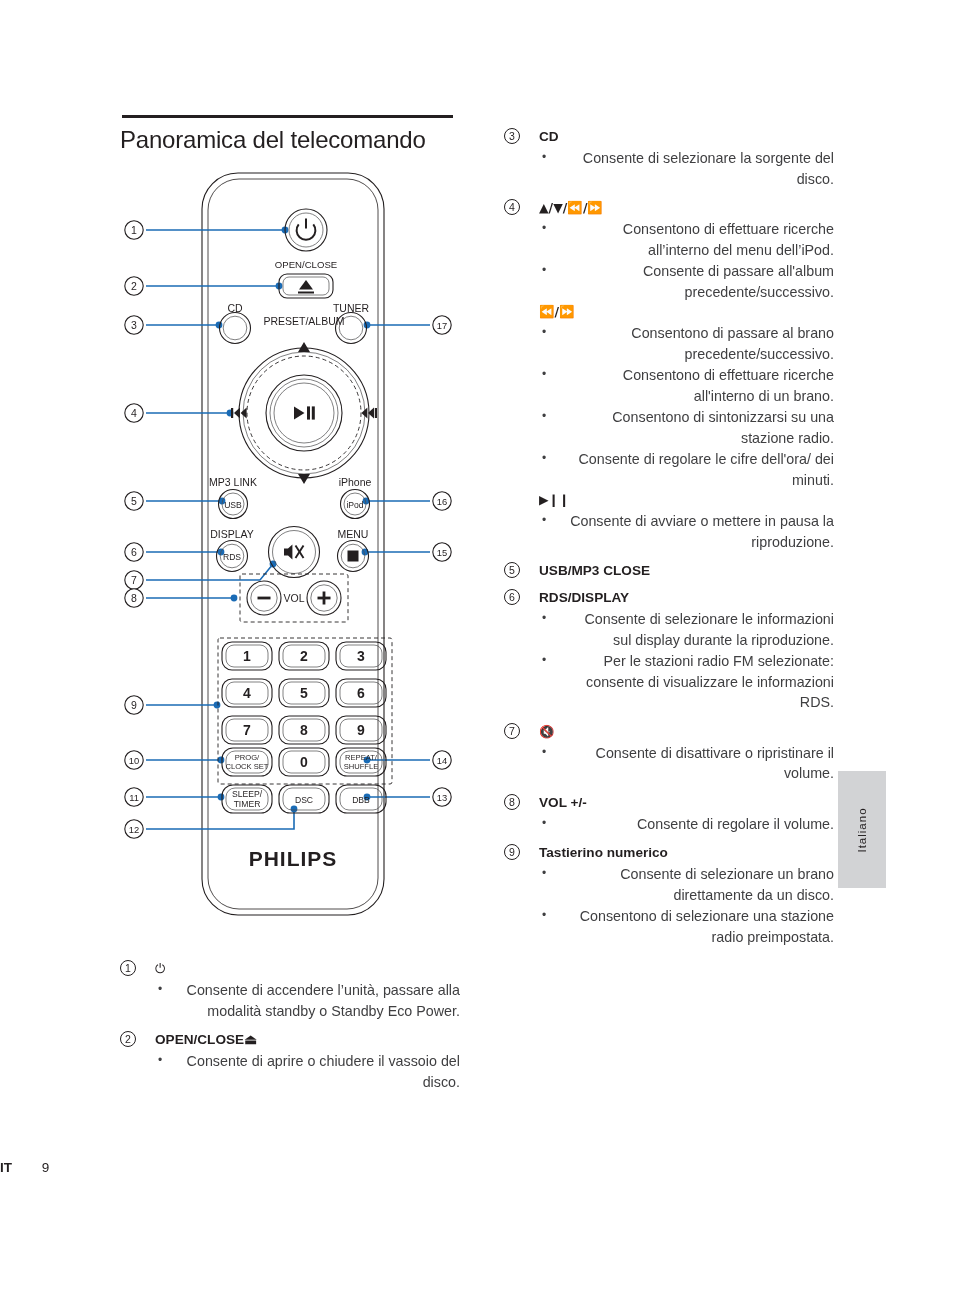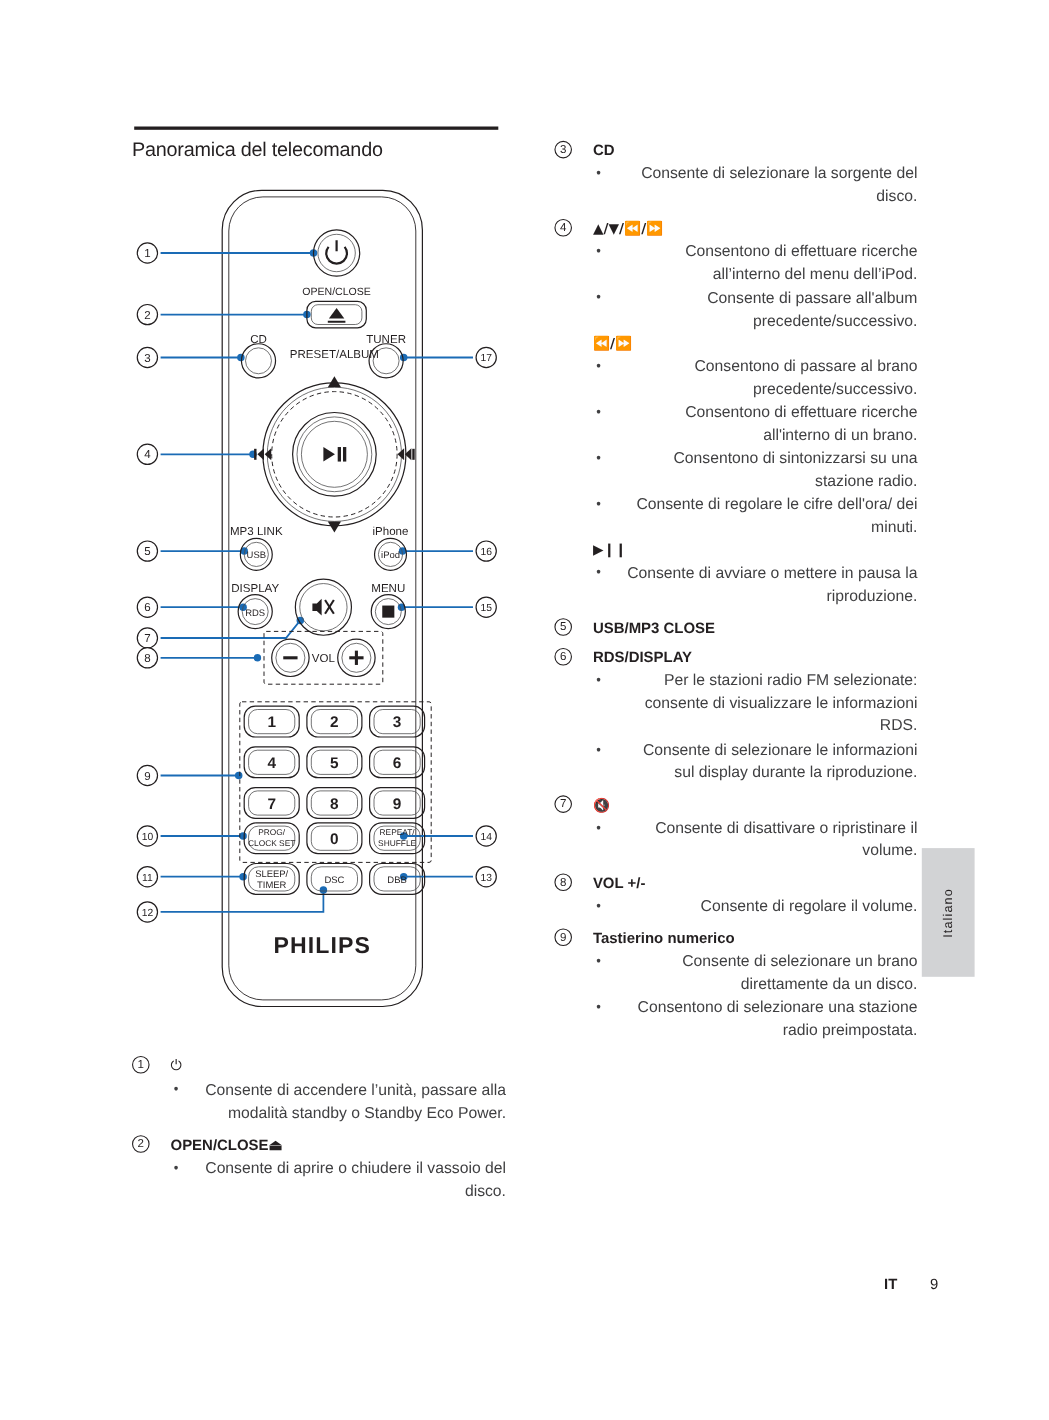--- a/index.html
+++ b/index.html
@@ -13,21 +13,21 @@
   }
   .page{position:absolute;inset:0;}
 
   
   .head-rule{
     position:absolute;left:122px;top:115px;width:331px;height:3px;
     background:#231f20;
   }
   .page-title{
     position:absolute;left:120px;top:126px;width:420px;
-    font-size:18px;font-weight:400;letter-spacing:-0.2px;
+    font-size:24px;font-weight:400;letter-spacing:-0.2px;
     color:#231f20;
   }
 
   
   .col-left{position:absolute;left:120px;top:960px;width:340px;}
   .col-right{position:absolute;left:504px;top:128px;width:330px;}
 
   
   .entry{position:relative;margin-bottom:10px;}
   .entry-head{
@@ -76,21 +76,21 @@
   .side-tab span{
     position:absolute;left:50%;top:50%;
     transform:translate(-50%,-50%) rotate(-90deg);
     white-space:nowrap;
     font-size:11.5px;color:#231f20;letter-spacing:1px;
   }
 
   
   .footer{
     position:absolute;left:0;top:1160px;width:853px;
-    text-align:right;font-size:13.5px;color:#231f20;
+    font-size:13.5px;color:#231f20;
   }
   .footer .it{font-weight:bold;margin-right:26px;}
 
   
   .figure{position:absolute;left:118px;top:160px;width:340px;height:790px;}
   .figure svg{display:block;}
 </style>
 </head>
 <body>
 
@@ -508,22 +508,22 @@
         <span>USB/MP3 CLOSE</span>
       </div>
     </div>
 
     <div class="entry">
       <div class="entry-head">
         <span class="num-circle">6</span>
         <span>RDS/DISPLAY</span>
       </div>
       <ul class="bullets">
+        <li>Consente di selezionare le informazioni sul display durante la riproduzione.</li>
         <li>Per le stazioni radio FM selezionate: consente di visualizzare le informazioni RDS.</li>
-        <li>Consente di selezionare le informazioni sul display durante la riproduzione.</li>
       </ul>
     </div>
 
     <div class="entry">
       <div class="entry-head">
         <span class="num-circle">7</span>
         <span class="glyph">🔇</span>
       </div>
       <ul class="bullets">
         <li>Consente di disattivare o ripristinare il volume.</li>

